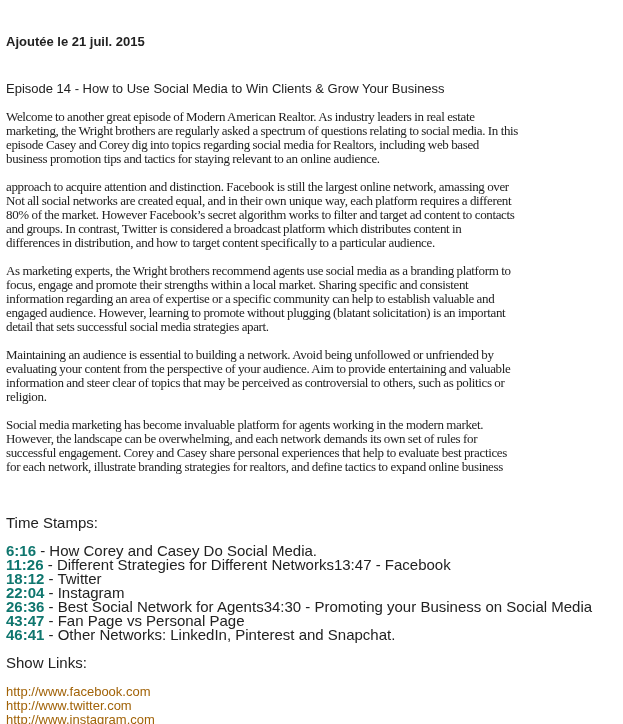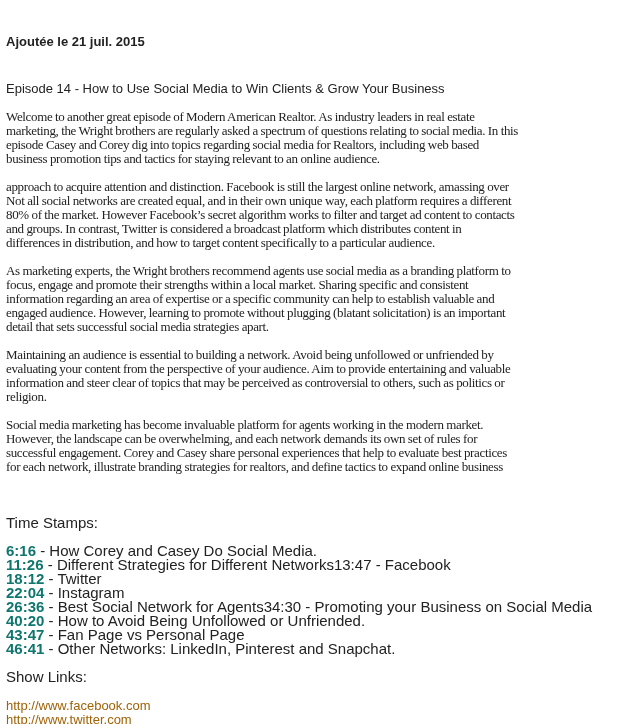--- a/index.html
+++ b/index.html
@@ -126,21 +126,20 @@
 
   <span class="line plain">Time Stamps:</span>
   <span class="blank"></span>
 
   <div>
     <span class="line plain"><a class="ts-link">6:16</a><span> - How Corey and Casey Do Social Media.</span></span>
     <span class="line plain"><a class="ts-link">11:26</a><span> - Different Strategies for Different Networks13:47 - Facebook</span></span>
     <span class="line plain"><a class="ts-link">18:12</a><span> - Twitter</span></span>
     <span class="line plain"><a class="ts-link">22:04</a><span> - Instagram</span></span>
     <span class="line plain"><a class="ts-link">26:36</a><span> - Best Social Network for Agents34:30 - Promoting your Business on Social Media</span></span>
-    <span class="line plain"><a class="ts-link">40:20</a><span> - How to Avoid Being Unfollowed or Unfriended.</span></span>
     <span class="line plain"><a class="ts-link">43:47</a><span> - Fan Page vs Personal Page</span></span>
     <span class="line plain"><a class="ts-link">46:41</a><span> - Other Networks: LinkedIn, Pinterest and Snapchat.</span></span>
   </div>
 
   <span class="blank"></span>
 
   <span class="line plain">Show Links:</span>
   <span class="blank"></span>
 
   <div>

